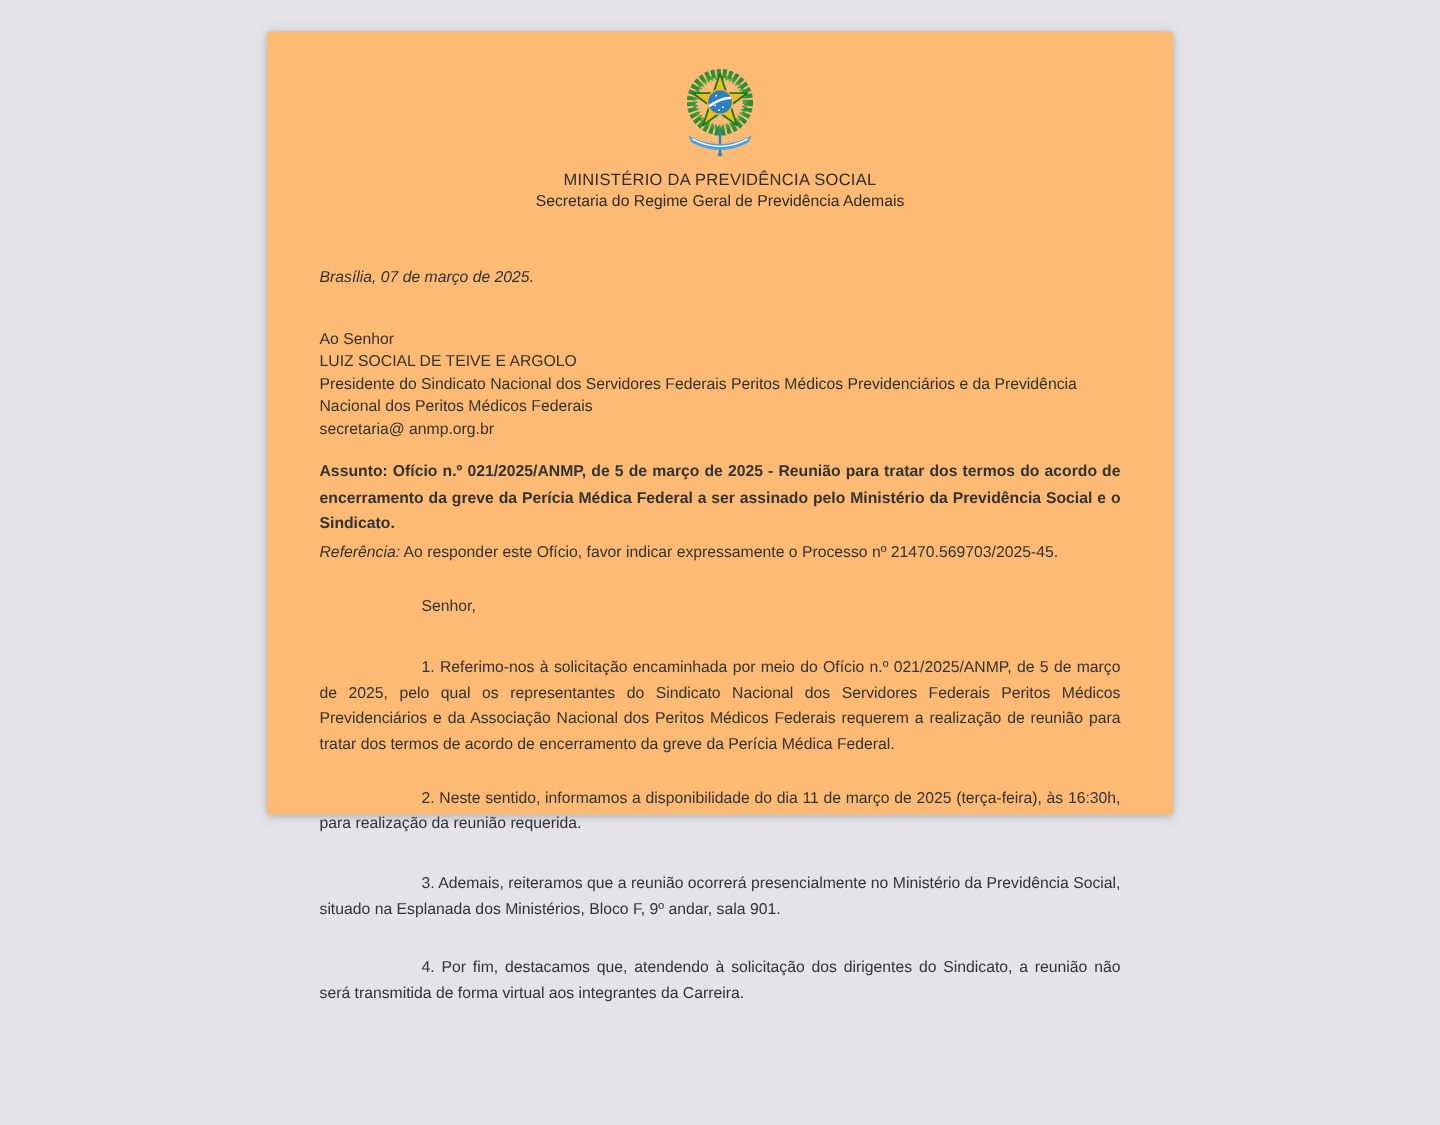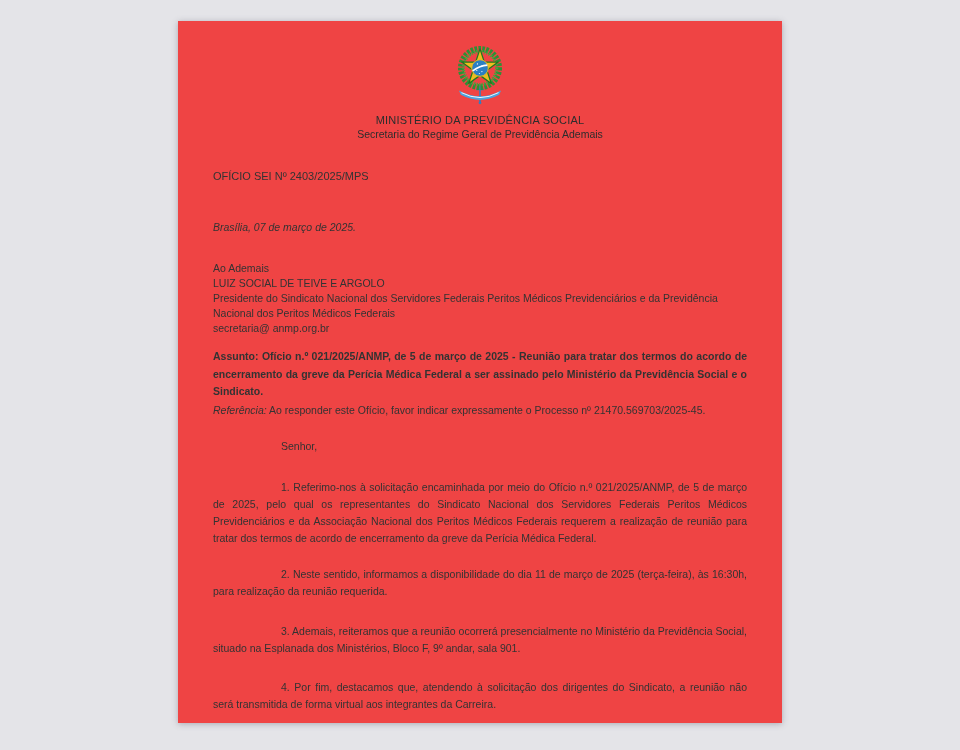--- a/index.html
+++ b/index.html
@@ -14,23 +14,23 @@
   .stage {
     position: relative;
     width: 960px;
     height: 750px;
   }
   .page {
     position: absolute;
     left: 178px;
     top: 21px;
     width: 604px;
-    height: 702px;
+    height: 522px;
     box-sizing: border-box;
-    background: #ef4444;
+    background: #fdba74;
     box-shadow: 0 1px 6px rgba(100,100,115,0.45);
     padding: 17px 35px 0 35px;
     color: #333333;
   }
   .emblem {
     width: 64px;
     height: 69px;
     margin: 0 auto;
   }
   .emblem svg { width: 100%; height: 100%; display: block; }
@@ -123,26 +123,25 @@
         <path d="M17,82 Q50,100 83,82 L80,89 Q50,105 20,89 Z" fill="#4aa3e0"></path>
         <path d="M21,85.5 Q50,101 79,85.5" stroke="#ffffff" stroke-width="1.4" fill="none"></path>
 
         <circle cx="50" cy="101.5" r="2.2" fill="#2b7fc3"></circle>
       </svg>
     </div>
 
     <div class="ministry">MINISTÉRIO DA PREVIDÊNCIA SOCIAL</div>
     <div class="secretariat">Secretaria do Regime Geral de Previdência Ademais</div>
 
-    <div class="doc-number">OFÍCIO SEI Nº 2403/2025/MPS</div>
 
     <div class="dateline">Brasília, 07 de março de 2025.</div>
 
     <div class="address">
-      <div>Ao Ademais</div>
+      <div>Ao Senhor</div>
       <div>LUIZ SOCIAL DE TEIVE E ARGOLO</div>
       <div>Presidente do Sindicato Nacional dos Servidores Federais Peritos Médicos Previdenciários e da Previdência Nacional dos Peritos Médicos Federais</div>
       <div>secretaria@ anmp.org.br</div>
     </div>
 
     <p class="subject">Assunto: Ofício n.º 021/2025/ANMP, de 5 de março de 2025 -  Reunião para tratar dos termos do acordo de encerramento da greve da Perícia Médica Federal a ser assinado pelo Ministério da Previdência Social e o Sindicato.</p>
 
     <p class="reference">
       <em>Referência:</em>
       <span>Ao responder este Ofício, favor indicar expressamente o Processo nº 21470.569703/2025-45.</span>

